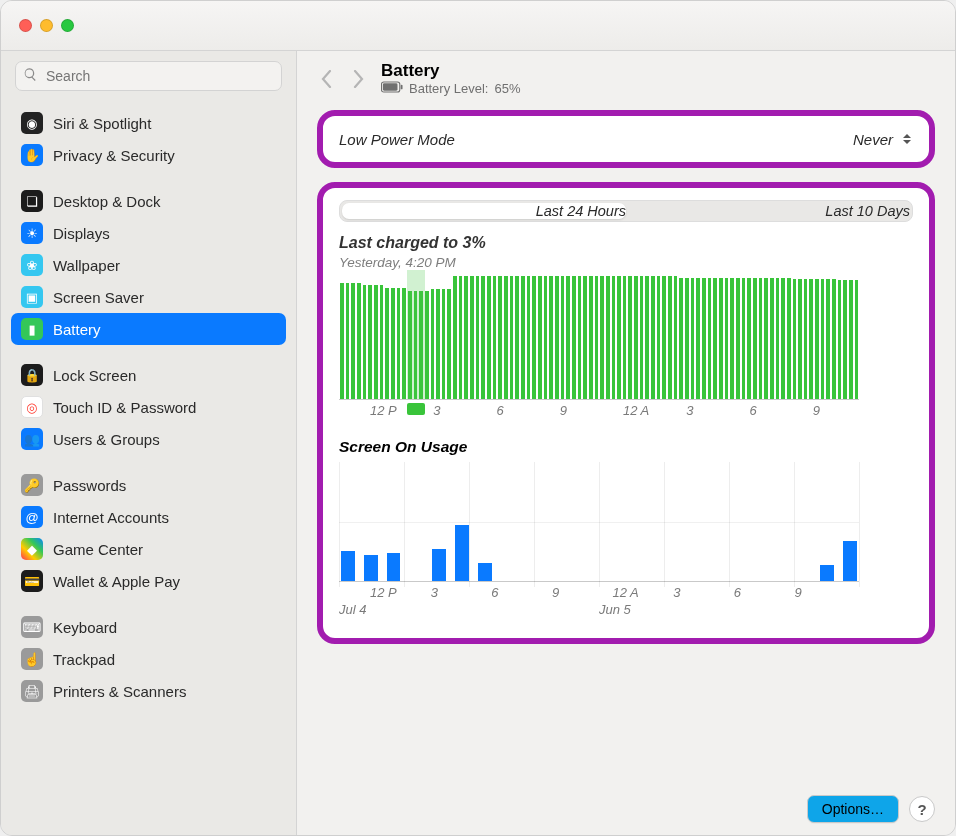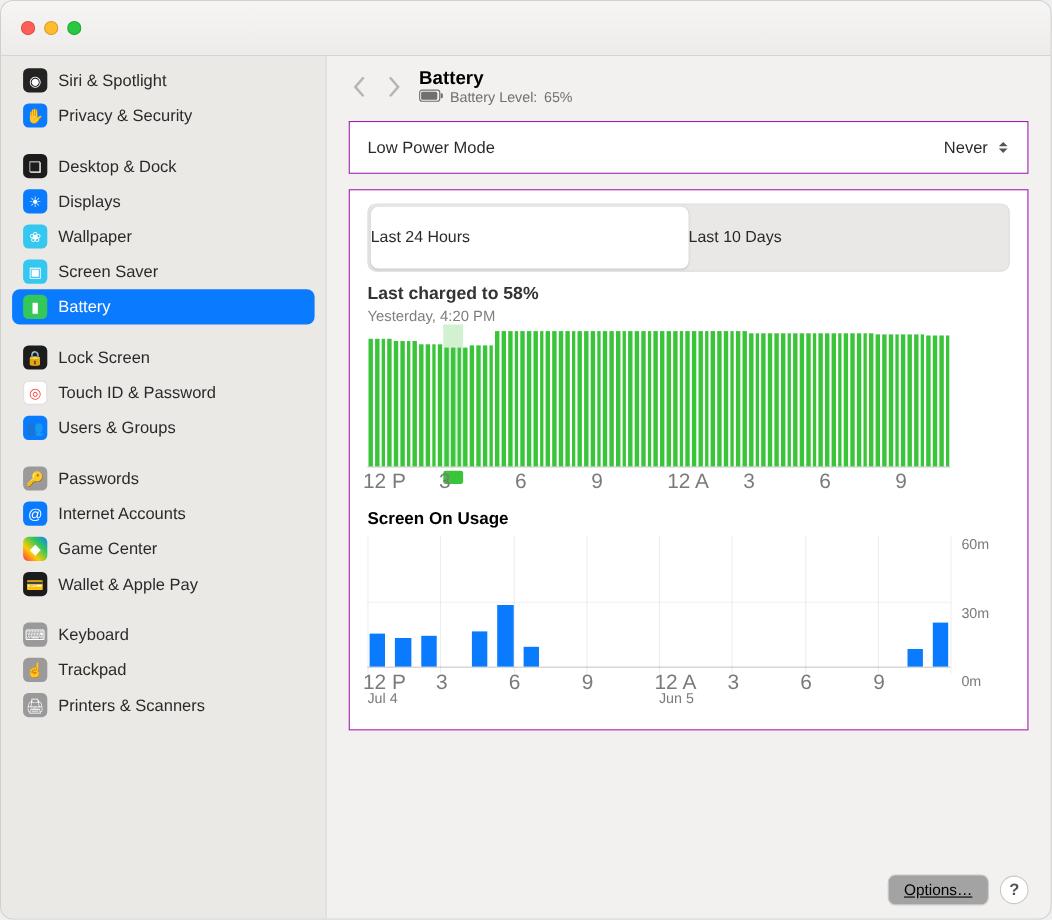--- a/index.html
+++ b/index.html
@@ -28,75 +28,81 @@
 .main { flex:1; background:#f2f1ef; display:flex; flex-direction:column; min-width:0;}
 .header { display:flex; align-items:center; gap:14px; padding:10px 20px 8px;}
 .nav-arrow{width:18px;height:22px;color:#3a3a3a; display:flex; align-items:center; justify-content:center; cursor:default}
 .nav-arrow.dis{color:#b5b5b5}
 .hdr-title{font-size:17px; font-weight:700;}
 .hdr-sub{font-size:13px; color:#707070; display:flex; align-items:center; gap:6px;}
 .batt-ico{display:inline-block}
 
 .scroll{flex:1; overflow:auto; padding:6px 20px 16px;}
 
-.card { background:#fff; border:1px solid #a21caf; border-radius:0; margin-bottom:14px;}
+.card { background:#fff; border:6px solid #a21caf; border-radius:18px; margin-bottom:14px;font-style:italic;}
 .row { display:flex; align-items:center; justify-content:space-between; padding:14px 16px; font-size:15px;}
 .row .label{color:#2a2a2a}
 .row .right{display:flex; align-items:center; gap:8px; color:#2a2a2a}
 .muted{color:#8a8a8a}
 .infocircle{width:20px;height:20px;border-radius:50%;border:1.5px solid #a0a0a0; color:#7a7a7a; font-size:12px; display:flex;align-items:center;justify-content:center; font-weight:600;}
 .popup{display:flex; align-items:center; gap:4px}
 .chevupdown{width:12px; height:18px; display:flex; flex-direction:column; justify-content:center; gap:0px; align-items:center}
 .chevupdown svg{width:10px;height:7px; fill:#555}
 
 .bigcard{padding:12px 16px 18px}
 .seg { display:flex; background:#e9e8e6; border-radius:8px; padding:2px; margin-bottom:12px; border:1px solid #ddd;}
-.segbtn{flex:1; text-align:left; padding:20px 0; font-size:14.5px; border-radius:7px; color:#2a2a2a;}
+.segbtn{flex:1; text-align:right; padding:0 0; font-size:14.5px; border-radius:7px; color:#2a2a2a;}
 .segbtn.active{background:#fff; box-shadow:0 1px 2px rgba(0,0,0,.12);}
 .lastchg{font-size:16px;font-weight:600; color:#333;}
 .lastchg-sub{font-size:13.5px;color:#7e7e7e; margin-top:3px;}
 
 .charttitle{font-size:15.5px; font-weight:700; margin-top:18px; margin-bottom:6px;}
 
 .chart { position:relative; padding-right:54px;}
 .chart .ylabels{position:absolute; right:0; top:0; bottom:18px; width:50px; display:flex; flex-direction:column; justify-content:space-between; font-size:13px; color:#7a7a7a; text-align:left; padding-left:6px;}
 .plot { position:relative; height:130px; border-bottom:1.5px solid #c9c9c9;}
 .plot .bars{position:absolute; inset:0; display:flex; align-items:flex-end; gap:2px; padding:0 1px;}
 .plot .bar{flex:1; background:#39c43a;}
 .chgmark{position:absolute; width:18px; background:rgba(70,200,70,.25); top:0;}
 .bolt{position:absolute; width:18px; height:12px; background:#39c43a; border-radius:2px; }
 .xgrid{position:absolute; inset:0;}
 .xgrid .tick{position:absolute; top:0; bottom:-6px; border-left:1px solid rgba(0,0,0,.07);}
-.xlabels{position:relative; height:20px; font-size:19px; color:#7a7a7a;}
+.xlabels{position:relative; height:20px; font-size:13px; color:#7a7a7a;margin-left:35px;}
 .xlabels span{position:absolute; transform:translateX(-4px); top:3px}
 
 .plot2 .bar{background:#0a7aff;}
 .plot2 .grid-h{position:absolute; left:0; right:0; border-top:1px solid rgba(0,0,0,.06);}
 .daterow{position:relative; height:18px; font-size:13px; color:#7a7a7a;}
 .daterow span{position:absolute}
 
 
 .bottombar{display:flex; justify-content:flex-end; align-items:center; gap:10px; padding:12px 20px; }
-.btn{ background:#a3a3a3; border:1px solid #c9c9c9; border-radius:7px; padding:5px 14px; font-size:14px; box-shadow:0 1px 0 rgba(0,0,0,.03);text-decoration:underline;}
+.btn{ background:#0ea5e9; border:1px solid #c9c9c9; border-radius:7px; padding:5px 14px; font-size:14px; box-shadow:0 1px 0 rgba(0,0,0,.03);}
 .helpbtn{width:26px;height:26px;border-radius:50%;border:1px solid #c9c9c9;background:#fff;display:flex;align-items:center;justify-content:center;font-size:15px;font-weight:600;color:#555}
 </style>
 </head>
 <body>
 
 <div class="titlebar">
   <div class="traffic">
     <div class="dot red"></div>
     <div class="dot yellow"></div>
     <div class="dot green"></div>
   </div>
 </div>
 
 <div class="content">
 
   <div class="sidebar">
+    <div class="searchwrap search-box">
+      <svg viewBox="0 0 24 24">
+          <path d="M10 2a8 8 0 015.3 13.9l5 5-1.4 1.4-5-5A8 8 0 1110 2zm0 2a6 6 0 100 12 6 6 0 000-12z"></path>
+        </svg>
+      <input class="search" placeholder="Search" style="">
+    </div>
     <div class="list" id="sidebar-list">
         <div class="item">
           <div class="icon" style="background: rgb(35, 35, 35); color: rgb(255, 255, 255);">◉</div>
           <span>Siri &amp; Spotlight</span>
         </div>
         <div class="item">
           <div class="icon" style="background: rgb(10, 122, 255); color: rgb(255, 255, 255);">✋</div>
           <span>Privacy &amp; Security</span>
         </div>
         <div class="spacer"></div>
@@ -213,21 +219,21 @@
         </div>
       </div>
 
 
       <div class="card bigcard">
         <div class="seg">
           <div class="segbtn active">Last 24 Hours</div>
           <div class="segbtn">Last 10 Days</div>
         </div>
 
-        <div class="lastchg">Last charged to 58%</div>
+        <div class="lastchg">Last charged to 3%</div>
         <div class="lastchg-sub">Yesterday, 4:20 PM</div>
 
         <div class="chart">
           <div class="plot" id="bl-plot">
               <div class="bars" id="bl-bars">
                 <div class="bar" style="height: 90%;"></div>
                 <div class="bar" style="height: 90%;"></div>
                 <div class="bar" style="height: 90%;"></div>
                 <div class="bar" style="height: 90%;"></div>
                 <div class="bar" style="height: 88%;"></div>
@@ -329,25 +335,20 @@
               <span style="left: 39.1304%;">9</span>
               <span style="left: 52.1739%;">12 A</span>
               <span style="left: 65.2174%;">3</span>
               <span style="left: 78.2609%;">6</span>
               <span style="left: 91.3043%;">9</span>
             </div>
         </div>
 
         <div class="charttitle">Screen On Usage</div>
         <div class="chart">
-          <div class="ylabels" id="su-yl">
-              <div>60m</div>
-              <div>30m</div>
-              <div>0m</div>
-            </div>
           <div class="plot plot2" id="su-plot" style="height:120px">
             <div class="grid-h" style="top:50%"></div>
             <div class="bars" id="su-bars" style="gap:9px; padding:0 2px">
                 <div class="bar" style="height: 25%;"></div>
                 <div class="bar" style="height: 21.6667%;"></div>
                 <div class="bar" style="height: 23.3333%;"></div>
                 <div class="bar" style="height: 0%;"></div>
                 <div class="bar" style="height: 26.6667%;"></div>
                 <div class="bar" style="height: 46.6667%;"></div>
                 <div class="bar" style="height: 15%;"></div>

